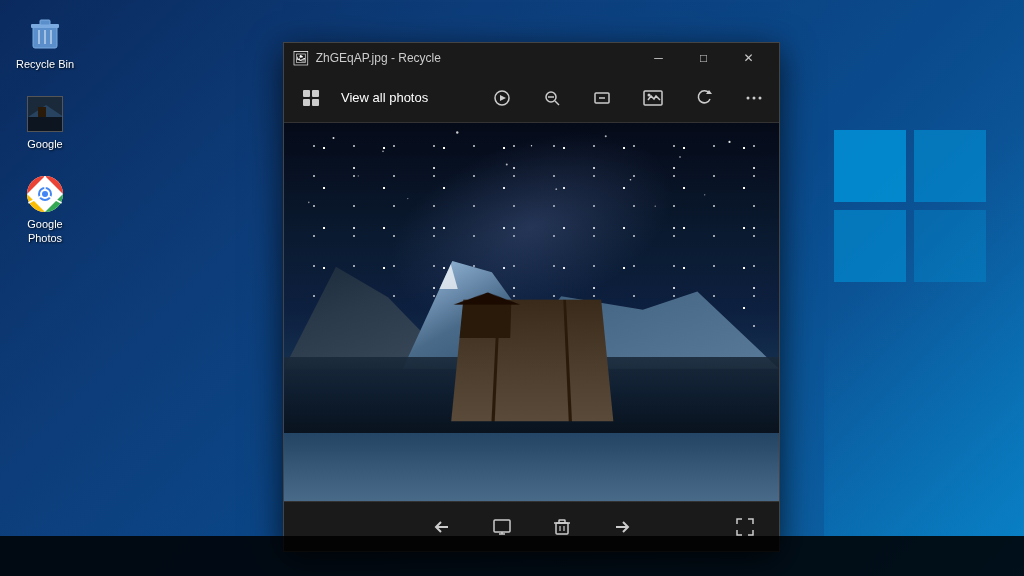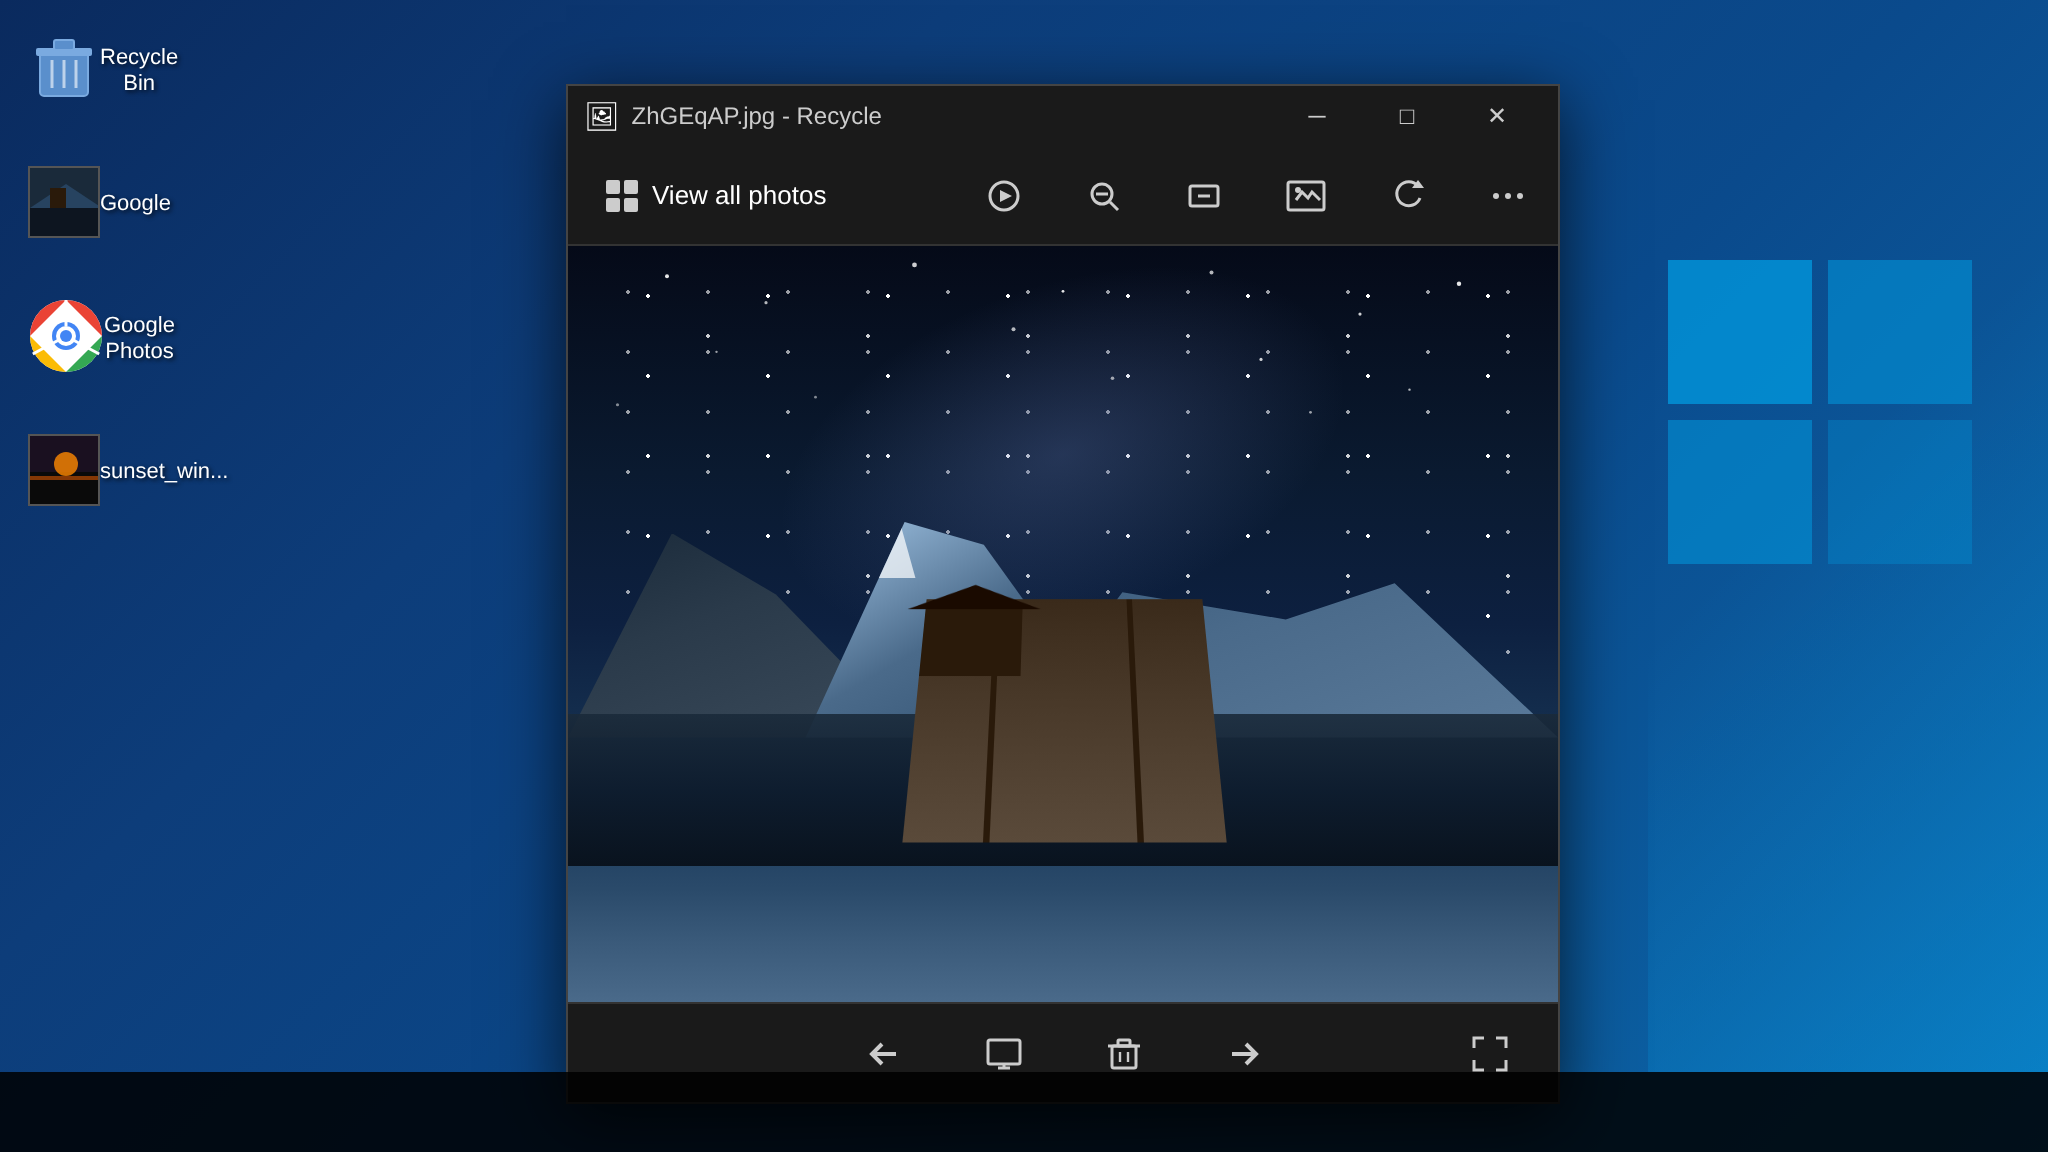--- a/index.html
+++ b/index.html
@@ -74,21 +74,21 @@
     .desktop-icons {
       position: absolute;
       top: 10px;
       left: 10px;
       display: flex;
       flex-direction: column;
       gap: 15px;
     }
     .desktop-icon {
       display: flex;
-      flex-direction: row;
+      flex-direction: column;
       align-items: center;
       width: 70px;
       cursor: pointer;
       padding: 4px;
       justify-content: space-between;
     }
     .icon-img {
       width: 40px;
       height: 40px;
       display: flex;
@@ -176,21 +176,21 @@
       display: flex;
       align-items: center;
       padding: 0 10px;
       gap: 20px;
       flex-shrink: 0;
       border-bottom: 1px solid #333;
     }
     .view-all-btn {
       display: flex;
       align-items: center;
-      gap: 6px;
+      gap: 21px;
       color: white;
       font-size: 13px;
       cursor: pointer;
       padding: 4px 8px;
     }
     .toolbar-spacer { flex: 1; }
     .toolbar-icon {
       color: #ccc;
       font-size: 16px;
       cursor: pointer;
@@ -438,33 +438,20 @@
           <circle cx="19" cy="19" r="3" fill="#4285f4"></circle>
 
           <line x1="19" y1="1" x2="19" y2="14" stroke="white" stroke-width="1.5"></line>
           <line x1="35.6" y1="28" x2="22.6" y2="21" stroke="white" stroke-width="1.5"></line>
           <line x1="2.4" y1="28" x2="15.4" y2="21" stroke="white" stroke-width="1.5"></line>
         </svg>
       </div>
       <span class="icon-label">Google Photos</span>
     </div>
 
-    <div class="desktop-icon">
-      <div class="icon-img">
-        <div class="file-icon-wrap">
-          <svg viewBox="0 0 36 36" width="36" height="36">
-            <rect width="36" height="36" fill="#1a1020"></rect>
-            <rect x="0" y="18" width="36" height="18" fill="#0a0a0a"></rect>
-            <circle cx="18" cy="14" r="6" fill="#ff8800" opacity="0.8"></circle>
-            <rect x="0" y="20" width="36" height="2" fill="#ff6600" opacity="0.5"></rect>
-          </svg>
-        </div>
-      </div>
-      <span class="icon-label">sunset_win...</span>
-    </div>
 
   </div>
 
   <div class="photos-window">
 
     <div class="title-bar">
       <div class="title-bar-left">
         <span class="title-bar-icon">🖼</span>
         <span class="title-bar-text">ZhGEqAP.jpg - Recycle</span>
       </div>

